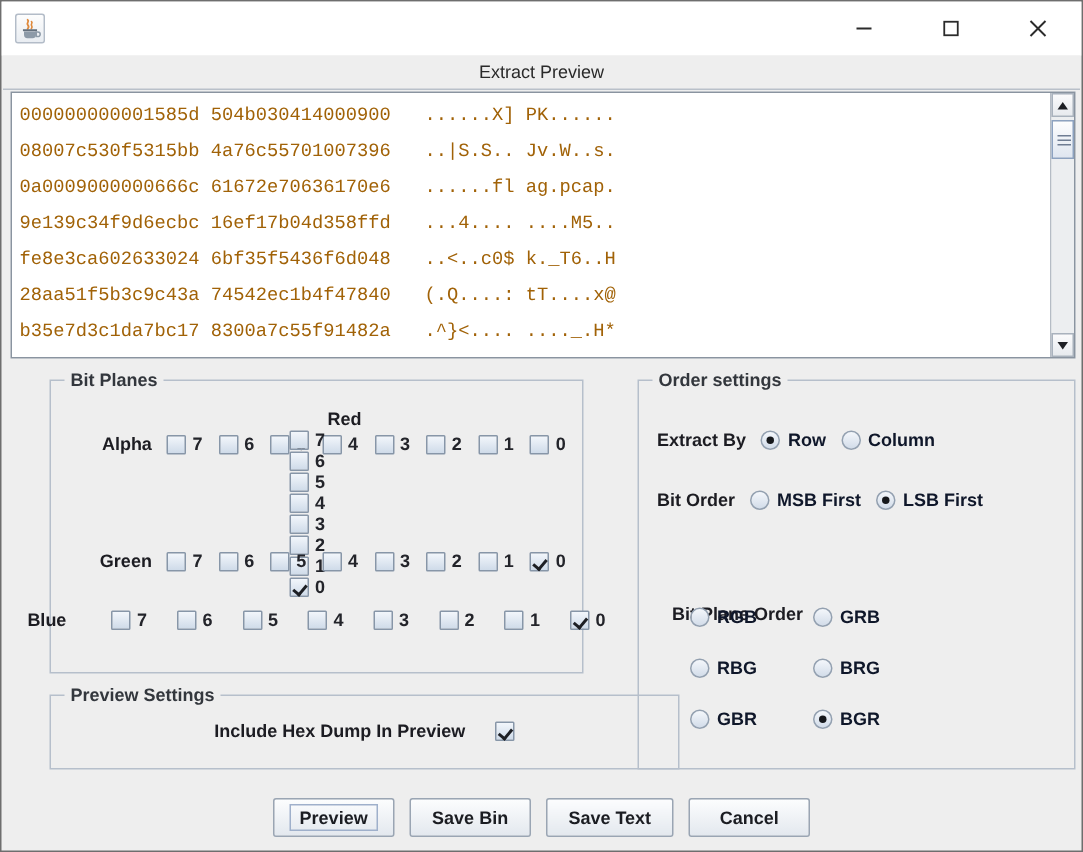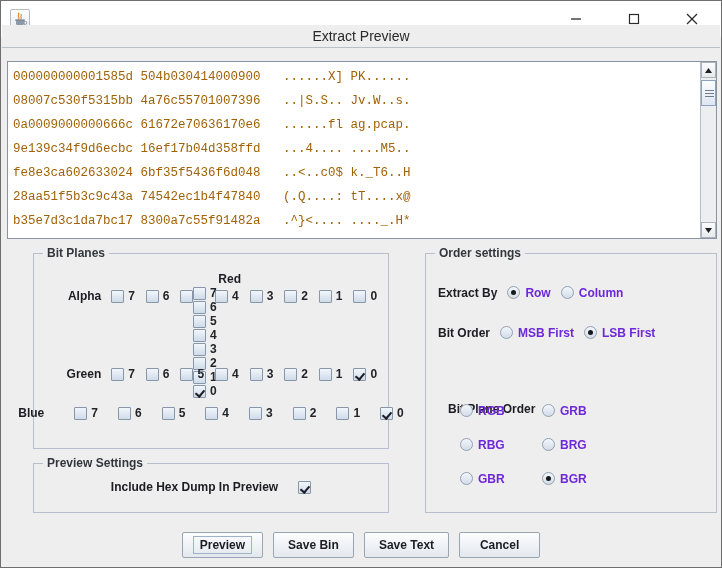--- a/index.html
+++ b/index.html
@@ -50,26 +50,26 @@
     cursor: default;
   }
   .win-btn svg { display: block; }
   #btn-min  { left: 552px; }
   #btn-max  { left: 610px; }
   #btn-close{ left: 668px; }
 
   
   .dialog-title {
     position: absolute;
-    left: 1px; top: 24px;
+    left: 1px; top: 36px;
     width: 718px;
     height: 22px;
     background: #eeeeee;
     color: #2a2a2a;
-    font-size: 14px;
+    font-size: 12px;
     display: flex;
     align-items: center;
     justify-content: center;
     border-bottom: 1px solid #b9c0c9;
   }
 
   
   .hex-area-wrap {
     position: absolute;
     left: 6px; top: 60px;
@@ -153,21 +153,21 @@
     top: -8px; left: 9px;
     background: #eeeeee;
     padding: 0 4px;
     font-size: 12px;
     color: #33373d;
     font-weight: bold;
     white-space: nowrap;
   }
 
   #grp-bitplanes { left: 32px; top: 252px; width: 356px; height: 196px; }
-  #grp-preview   { left: 32px; top: 462px; width: 356px; height: 50px; }
+  #grp-preview   { left: 32px; top: 462px; width: 420px; height: 50px; }
   #grp-order     { left: 424px; top: 252px; width: 292px; height: 260px; }
 
   
   .bp-row {
     position: absolute;
     left: 0;
     width: 100%;
     height: 20px;
     display: flex;
     align-items: center;
@@ -234,24 +234,24 @@
   .radio.selected::after {
     content: "";
     position: absolute;
     left: 3px; top: 3px;
     width: 5px; height: 5px;
     background: #16181c;
     border-radius: 50%;
   }
   .opt {
     display: inline-flex;
-    align-items: flex-start;
+    align-items: flex-end;
     gap: 5px;
     font-size: 12px;
-    color: #6d28d9;
+    color: #0f172a;
     font-weight: bold;
     white-space: nowrap;
   }
 
   
   .order-line {
     position: absolute;
     display: flex;
     align-items: center;
     gap: 10px;

